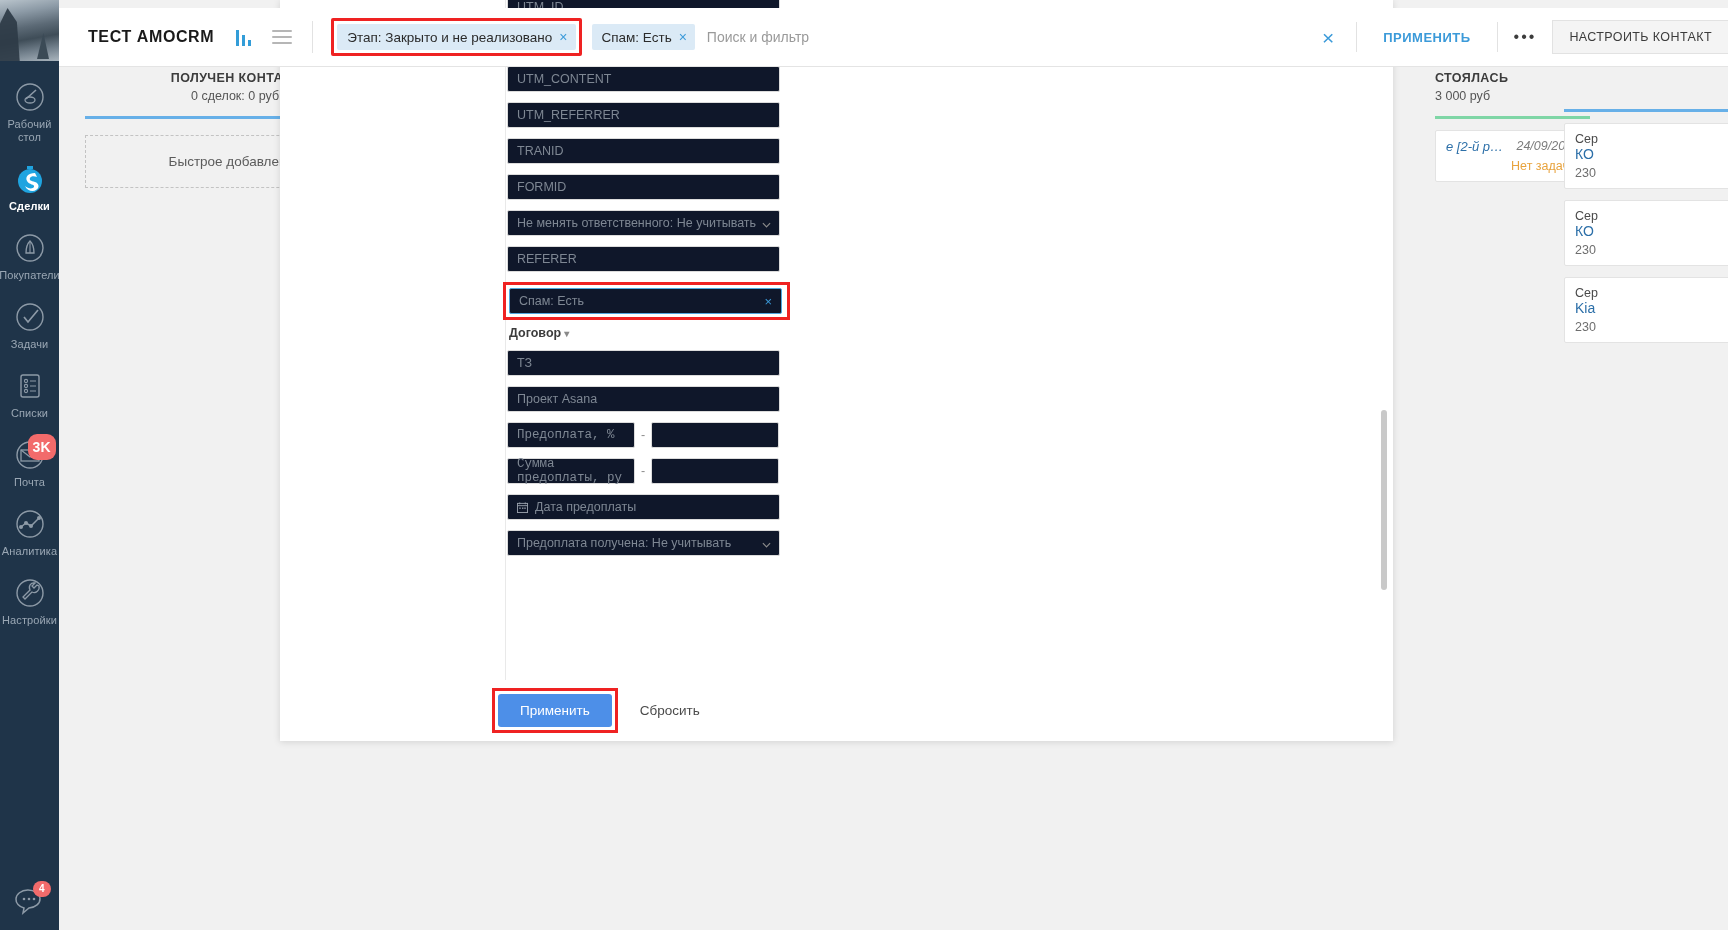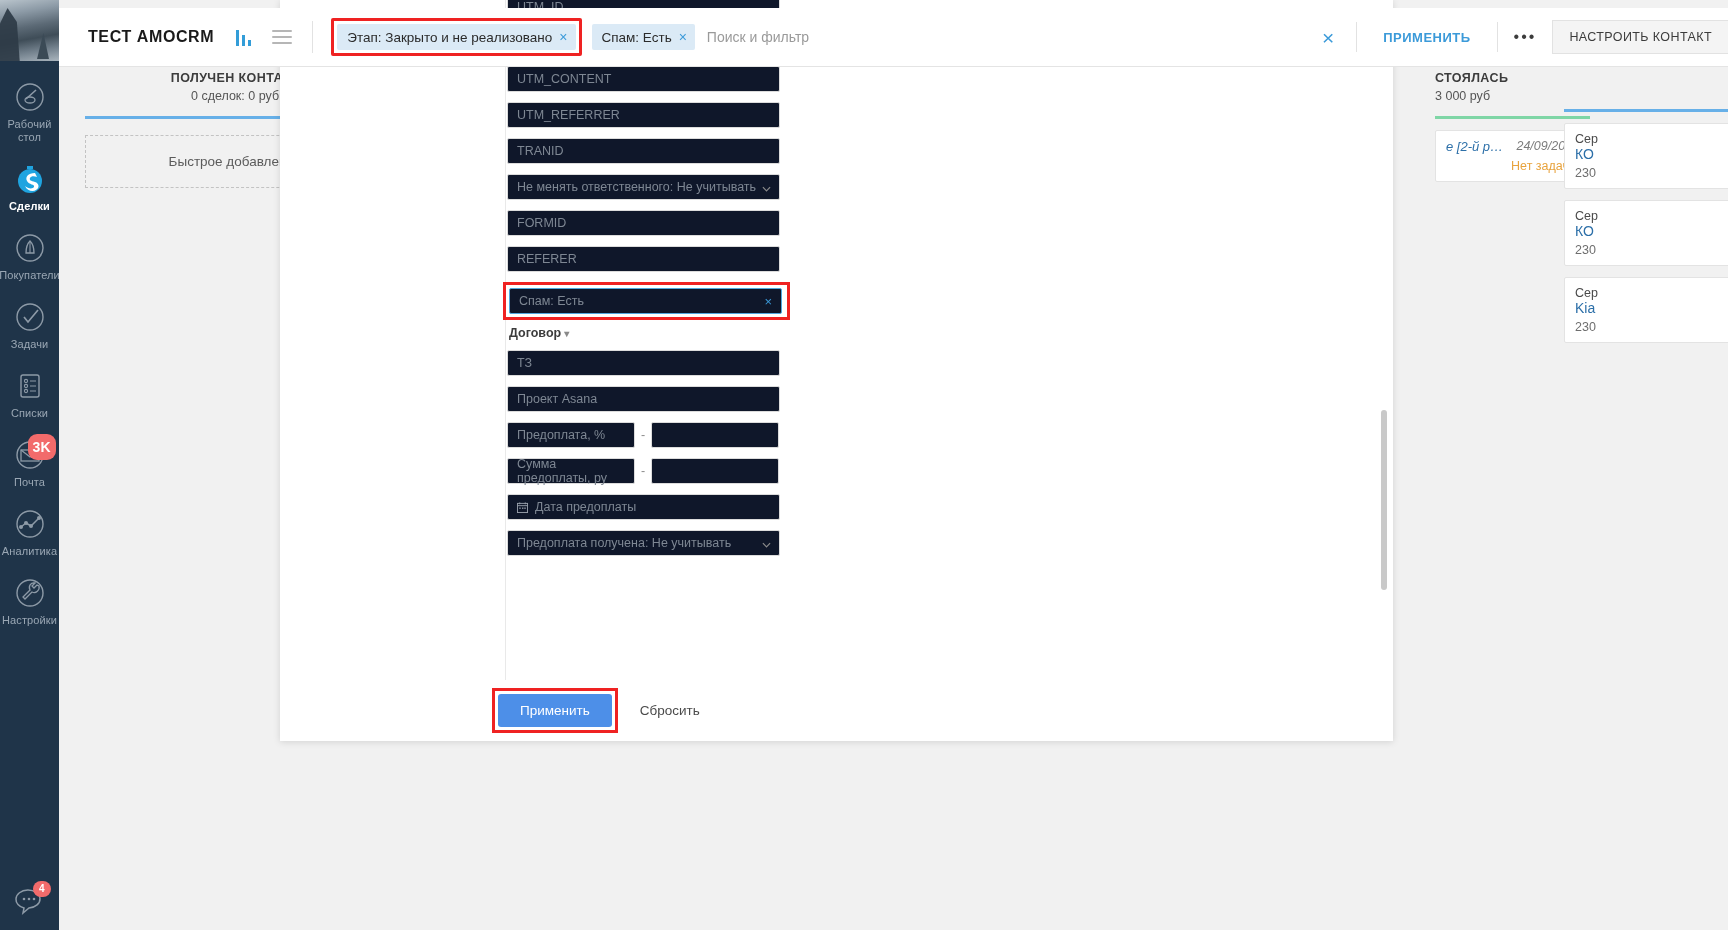--- a/index.html
+++ b/index.html
@@ -178,21 +178,21 @@
     color:#3b9ad9; font-size:13px; line-height:1; cursor:pointer;
   }
   .hl-box { border:3px solid #ef2222; padding:3px; width:287px; margin-bottom:6px; margin-left:-4px;}
   .hl-box .fld { margin-bottom:0; }
   .group-title {
     font-size:12.5px; font-weight:bold; color:#3c3c3c;
     margin: 2px 0 10px 2px;
   }
   .group-title .tri { font-size:10px; color:#8a8a8a; margin-left:3px;}
   .range-row { display:flex; align-items:center; margin-bottom:10px; }
-  .range-row .fld { width:128px; margin-bottom:0; }
+  .range-row .fld { width:128px; margin-bottom:0;font-family:Liberation Mono, monospace; }
   .range-dash { color:#8c8c8c; font-size:12.5px; margin:0 6px; }
   .cal-ico { margin-right:7px; display:flex; }
 
   .modal-footer {
     position:absolute; left:0; right:0; bottom:0; height:61px;
     background:#fff; display:flex; align-items:center; padding-left:212px;
   }
   .apply-hl { border:3px solid #ef2222; padding:3px; display:inline-flex; }
   .btn-apply {
     background:#4d8fe8; color:#fff; font-size:13.5px;
@@ -390,32 +390,32 @@
           <div class="fld">
               <span>UTM_CONTENT</span>
             </div>
           <div class="fld">
               <span>UTM_REFERRER</span>
             </div>
           <div class="fld">
               <span>TRANID</span>
             </div>
 
+          <div class="fld">
+              <span>FORMID</span>
+            </div>
+
           <div class="fld sel">
             <span>Не менять ответственного: Не учитывать</span>
             <span class="caret">
               <svg viewBox="0 0 10 10">
                   <path d="M1 3 l4 4 l4 -4" fill="none" stroke="#8a8a8a" stroke-width="1.3"></path>
                 </svg>
             </span>
           </div>
-
-          <div class="fld">
-              <span>FORMID</span>
-            </div>
           <div class="fld">
               <span>REFERER</span>
             </div>
 
           <div class="hl-box">
             <div class="fld focus">
               <span>Спам: Есть</span>
               <span class="clear-x">×</span>
             </div>
           </div>

